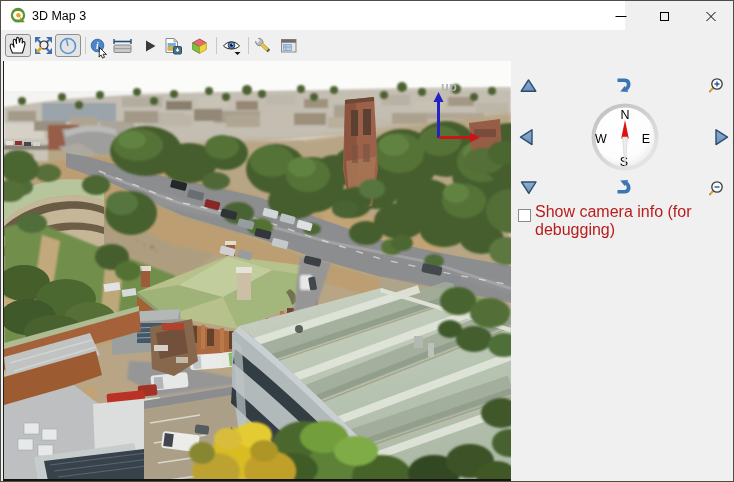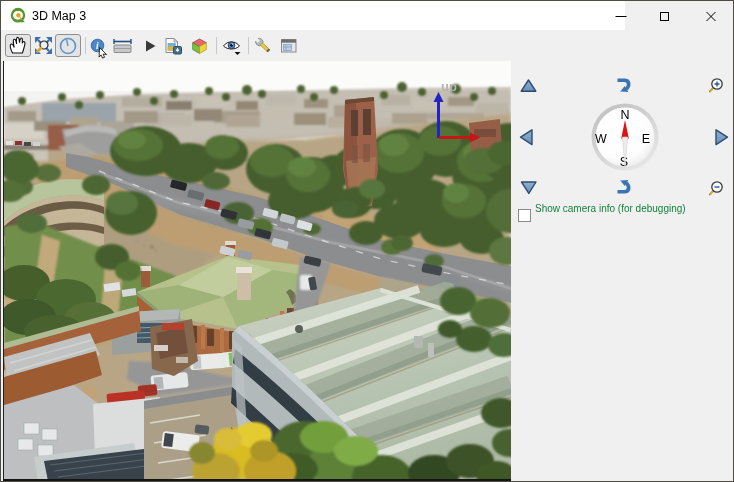--- a/index.html
+++ b/index.html
@@ -4,21 +4,21 @@
 <style>
 html,body{margin:0;padding:0;}
 body{width:734px;height:482px;overflow:hidden;font-family:"Liberation Sans",sans-serif;background:#fff;}
 #win{position:absolute;left:0;top:0;width:732px;height:480px;border:1px solid #4e4c45;background:#f0f0f0;}
 #titlebar{position:absolute;left:0;top:0;width:624px;height:29px;background:#ffffff;}
 #title{position:absolute;left:31px;top:0;height:29px;line-height:30px;font-size:12.5px;color:#000;}
 #toolbar{position:absolute;left:0;top:29px;width:732px;height:31px;background:#f0f0f0;}
 #map{position:absolute;left:2px;top:60px;width:507px;height:418px;border-left:1px solid #1e1e1e;border-bottom:2px solid #141414;background:#a21caf;overflow:hidden;}
 #panel{position:absolute;left:510px;top:60px;width:222px;height:420px;background:#f0f0f0;}
 #panel .cb{position:absolute;left:7px;top:148px;width:11px;height:11px;background:#fff;border:1px solid #8a8a8a;}
-#panel .cblab{position:absolute;left:24px;top:142px;font-size:10px;color:#15803d;}
+#panel .cblab{position:absolute;left:24px;top:142px;font-size:16px;color:#b91c1c;}
 </style>
 </head>
 <body>
 <div id="win">
   <div id="titlebar">
     <svg width="732" height="29" style="position:absolute;left:0;top:0">
 
       <g transform="translate(10,7)">
         <path d="M7,-0.2 A7.2,7.4 0 1 0 7,14.6 A7.2,7.4 0 1 0 7,-0.2 M7,3.2 A4.1,4.2 0 1 1 7,11.4 A4.1,4.2 0 1 1 7,3.2" fill="#599632"></path>
         <path d="M9,9 L13.8,13.9 L10.4,14.4 Z" fill="#599632"></path>

